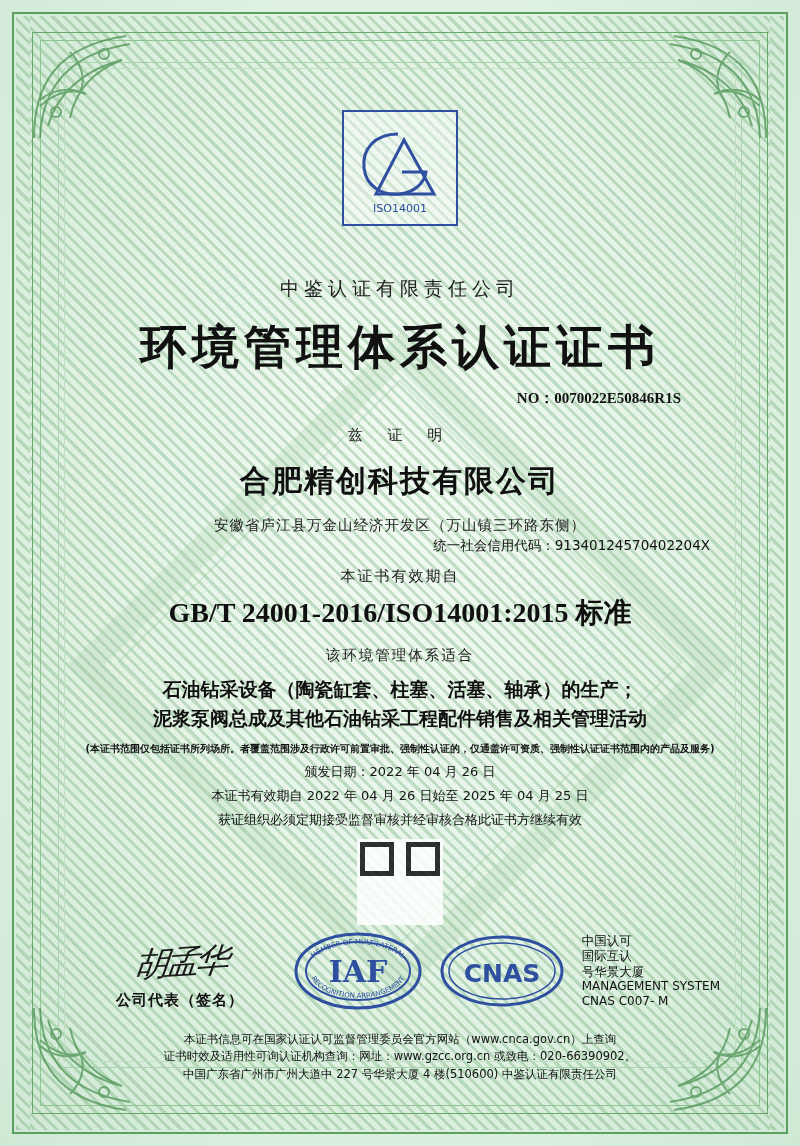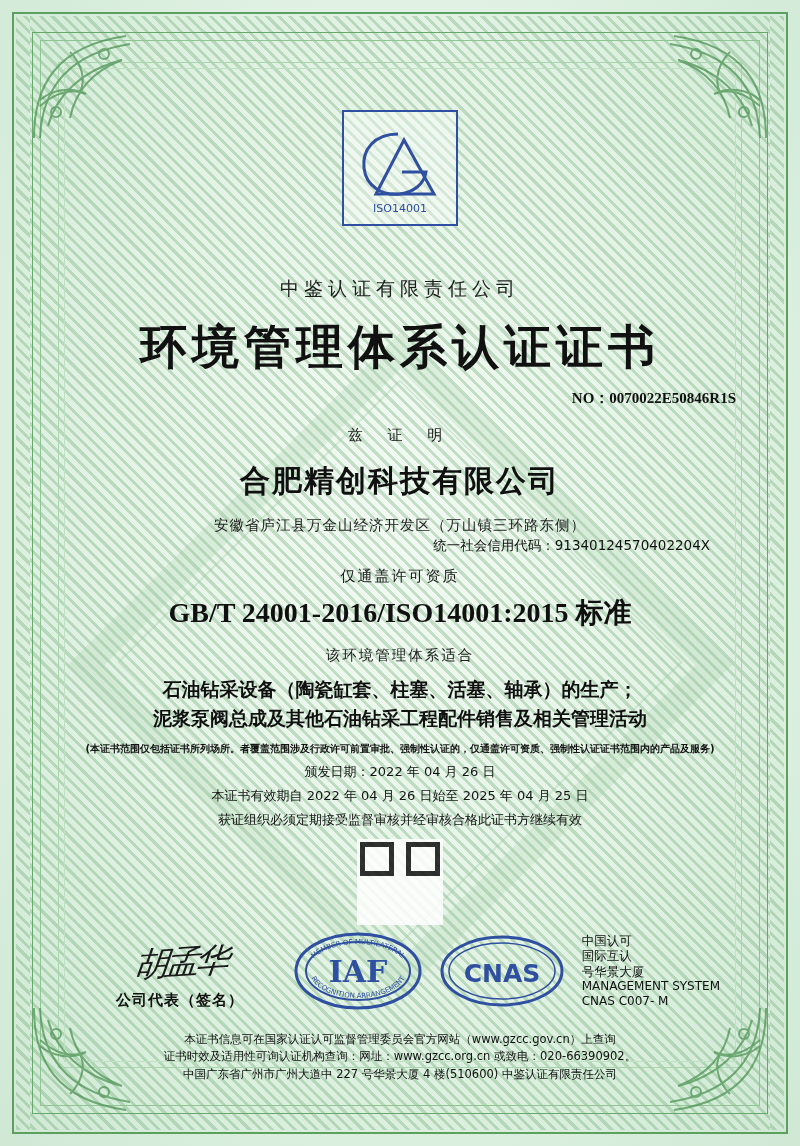--- a/index.html
+++ b/index.html
@@ -130,21 +130,21 @@
     margin-top: 14px;
     font-size: 47px;
     font-weight: bold;
     letter-spacing: 5px;
     color: #111;
     font-family: "DejaVu Sans", sans-serif;
   }
   .cert-no {
     margin-top: 10px;
     align-self: flex-end;
-    margin-right: 64px;
+    margin-right: 119px;
     font-size: 15px;
     font-weight: bold;
     color: #111;
     font-family: "Liberation Serif", serif;
   }
   .hereby {
     margin-top: 18px;
     font-size: 15px;
     letter-spacing: 10px;
     color: #1d1d1d;
@@ -398,21 +398,21 @@
     <div class="cert-no">NO：0070022E50846R1S</div>
 
     <div class="hereby">兹 证 明</div>
 
     <div class="company-name">合肥精创科技有限公司</div>
 
     <div class="company-address">安徽省庐江县万金山经济开发区（万山镇三环路东侧）</div>
 
     <div class="credit-code">统一社会信用代码：91340124570402204X</div>
 
-    <div class="conform-label">仅通盖许可资质</div>
+    <div class="conform-label">本证书有效期自</div>
 
     <div class="standard">GB/T 24001-2016/ISO14001:2015 标准</div>
 
     <div class="scope-label">该环境管理体系适合</div>
 
     <div class="scope-text">
       <div>石油钻采设备（陶瓷缸套、柱塞、活塞、轴承）的生产；</div>
       <div>泥浆泵阀总成及其他石油钻采工程配件销售及相关管理活动</div>
     </div>
 
@@ -461,18 +461,18 @@
         <div class="cn">中国认可</div>
         <div class="cn">国际互认</div>
         <div class="cn">号华景大厦</div>
         <div class="en">MANAGEMENT SYSTEM</div>
         <div class="en">CNAS C007- M</div>
       </div>
     </div>
   </div>
 
   <div class="footer">
-    <div>本证书信息可在国家认证认可监督管理委员会官方网站（www.gzcc.gov.cn）上查询</div>
+    <div>本证书信息可在国家认证认可监督管理委员会官方网站（www.cnca.gov.cn）上查询</div>
     <div>证书时效及适用性可询认证机构查询：网址：www.gzcc.org.cn 或致电：020-66390902。</div>
     <div>中国广东省广州市广州大道中 227 号华景大厦 4 楼(510600) 中鉴认证有限责任公司</div>
   </div>
 
 </div>
 
 </body></html>

